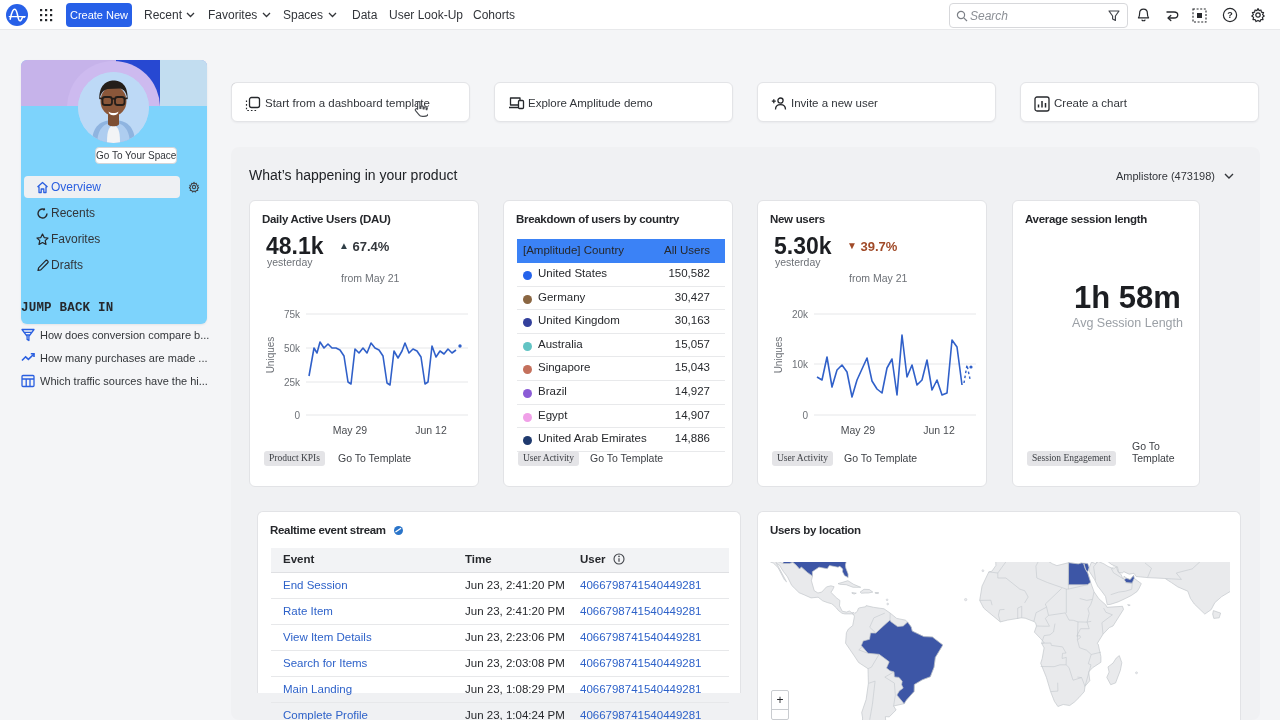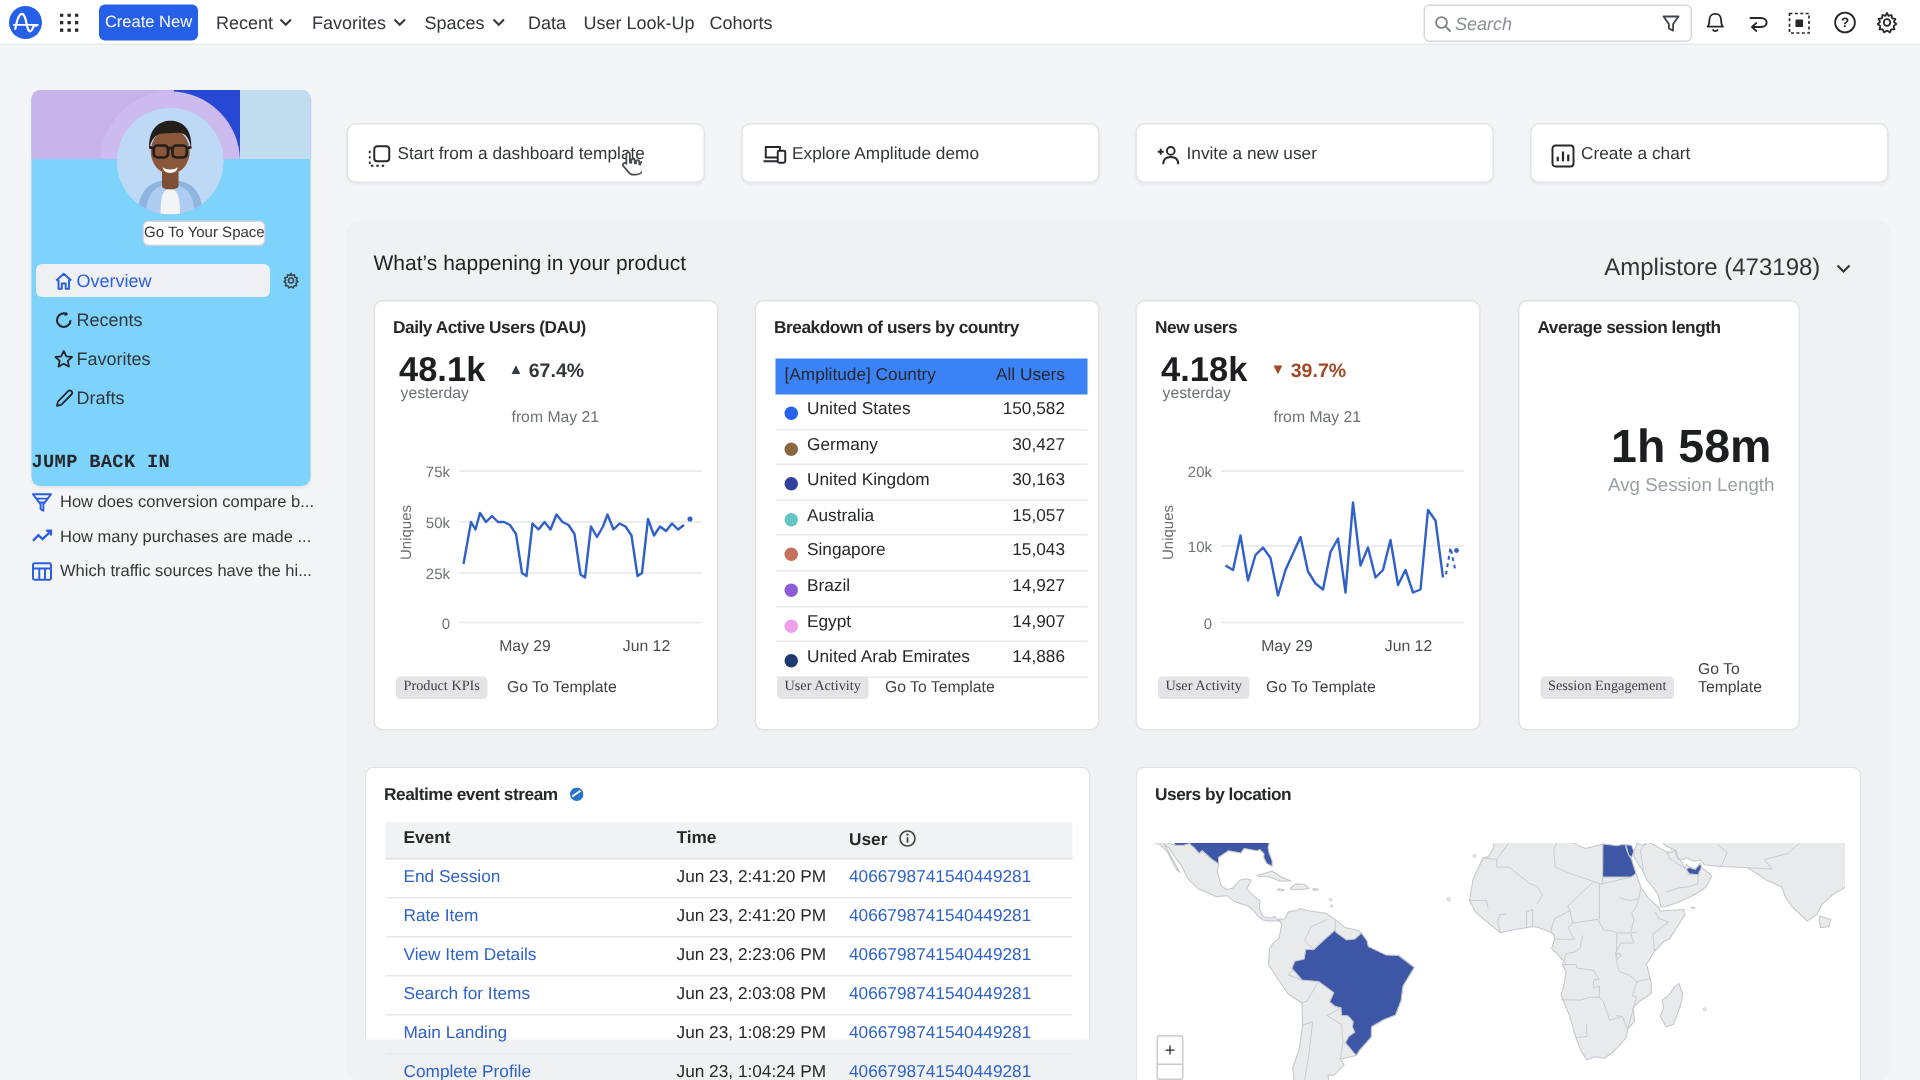--- a/index.html
+++ b/index.html
@@ -29,21 +29,21 @@
   .jitem svg { position:absolute; left:0; top:1px; }
   .jitem span { position:absolute; left:19px; top:2px; }
   
   #qa-title { position:absolute; left:231px; top:55px; font-size:14px; font-weight:normal; color:#202327;margin-top:25px; }
   .qcard { position:absolute; top:82px; width:239px; height:40px; background:#fff; border:1px solid #e3e4e7; border-radius:6px; box-shadow:0 1px 2px rgba(40,44,50,.05); font-size:11.5px; color:#32353a; }
   .qcard svg { position:absolute; left:13px; top:13px; }
   .qcard span { position:absolute; left:33px; top:14px; }
   
   #section { position:absolute; left:231px; top:147px; width:1029px; height:573px; background:#f0f1f3; border-radius:8px; }
   #sec-title { position:absolute; left:18px; top:20px; font-size:14px; font-weight:normal; color:#202327; }
-  #amplistore { position:absolute; right:26px; top:23px; font-size:16px; color:#32353a; }
+  #amplistore { position:absolute; right:26px; top:23px; font-size:11px; color:#32353a; }
   .card { position:absolute; background:#fff; border:1px solid #e2e3e6; border-radius:6px; }
   .ctitle { position:absolute; left:12px; top:12px; font-size:11.5px; font-weight:bold; letter-spacing:-.3px; color:#26282c; }
   .bignum { position:absolute; left:16px; top:34px; font-size:23px; line-height:1; font-weight:bold; color:#1c1e22; }
   .yester { position:absolute; left:17px; top:55px; font-size:10.5px; color:#6d7177; }
   .delta { position:absolute; left:89px; top:39px; font-size:13px; line-height:1; font-weight:bold; }
   .fromd { position:absolute; left:91px; top:55px; font-size:10.5px; color:#6d7177;margin-top:16px; }
   .chip { position:absolute; left:14px; bottom:20px; height:15px; background:#e4e4e7; border-radius:3px; font-size:9.5px; color:#3c3f44; line-height:15px; padding:0 5px;font-family:Liberation Serif, serif; }
   .gotmpl { position:absolute; bottom:22px; font-size:10.5px; color:#3c3f44; }
   
   .cttable { position:absolute; left:13px; top:38px; width:208px; font-size:11.5px; }
@@ -341,21 +341,21 @@
           <span class="nm">United Arab Emirates</span>
           <span class="vl">14,886</span>
         </div>
     </div>
     <div class="chip">User Activity</div>
     <div class="gotmpl" style="left:86px">Go To Template</div>
   </div>
 
   <div class="card" style="left:526px;top:53px;width:230px;height:287px;">
     <div class="ctitle">New users</div>
-    <div class="bignum">4.18k</div>
+    <div class="bignum">5.30k</div>
     <div class="yester">yesterday</div>
     <div class="delta" style="color:#a04a28"><span style="font-size:10px;vertical-align:2px">▼</span> 39.7%</div>
     <div class="fromd">from May 21</div>
     <svg class="abs" style="left:0px;top:94px" width="230" height="145" viewBox="0 0 230 145">
       <g stroke="#e6e7e9" stroke-width="1">
         <line x1="56" y1="19" x2="218" y2="19"></line>
         <line x1="56" y1="69" x2="218" y2="69"></line>
         <line x1="56" y1="120" x2="218" y2="120"></line>
       </g>
       <g font-size="10" fill="#6d7177" text-anchor="end" font-family="Liberation Sans">
@@ -377,21 +377,21 @@
   </div>
 
   <div class="card" style="left:781px;top:53px;width:188px;height:287px;">
     <div class="ctitle">Average session length</div>
     <div style="position:absolute;left:0;top:81px;width:229px;text-align:center;font-size:31px;line-height:1;font-weight:bold;color:#1c1e22;">1h 58m</div>
     <div style="position:absolute;left:0;top:115px;width:229px;text-align:center;font-size:12.5px;color:#9ba0a6;">Avg Session Length</div>
     <div class="chip">Session Engagement</div>
     <div class="gotmpl" style="left:119px">Go To Template</div>
   </div>
 
-  <div class="card" style="left:12px;top:364px;width:484px;height:182px;border-bottom:none;border-radius:6px 6px 0 0;">
+  <div class="card" style="left:26px;top:364px;width:484px;height:182px;border-bottom:none;border-radius:6px 6px 0 0;">
     <div class="ctitle">Realtime event stream
       <svg style="margin-left:5px;vertical-align:-1px" width="9" height="9" viewBox="0 0 9 9">
           <circle cx="4.5" cy="4.5" r="4.5" fill="#2a74c9"></circle>
           <path d="M1.5 6 L7 2.2" stroke="#fff" stroke-width="1.3"></path>
         </svg>
     </div>
     <div id="stable">
       <div class="strhead">
         <span class="c1" style="top:5px">Event</span>
           <span class="c2" style="top:5px;font-weight:bold">Time</span>

